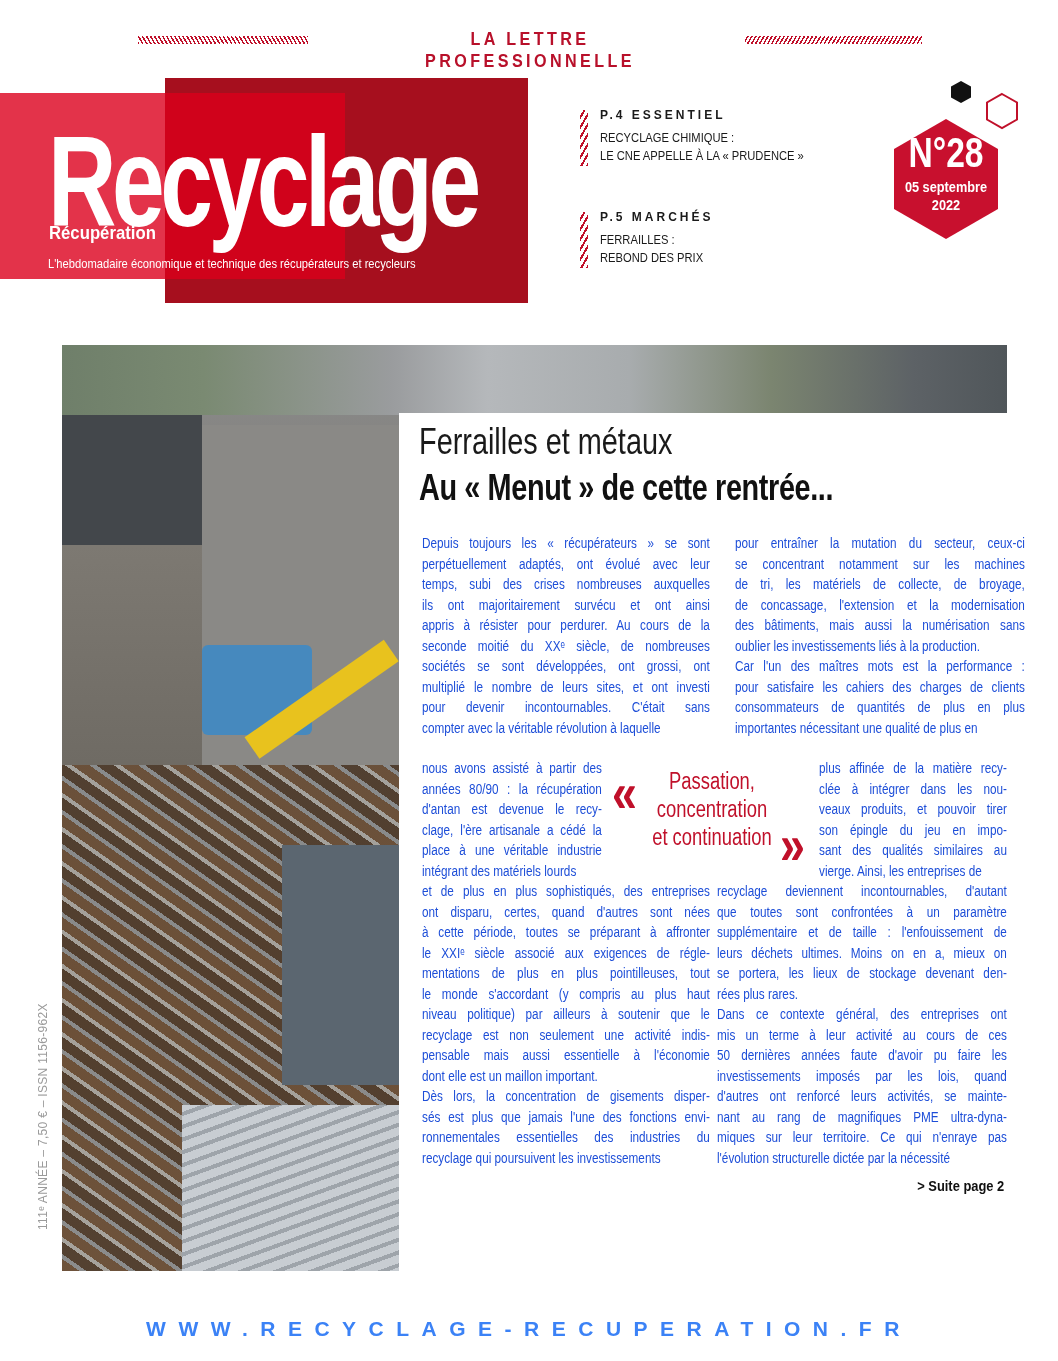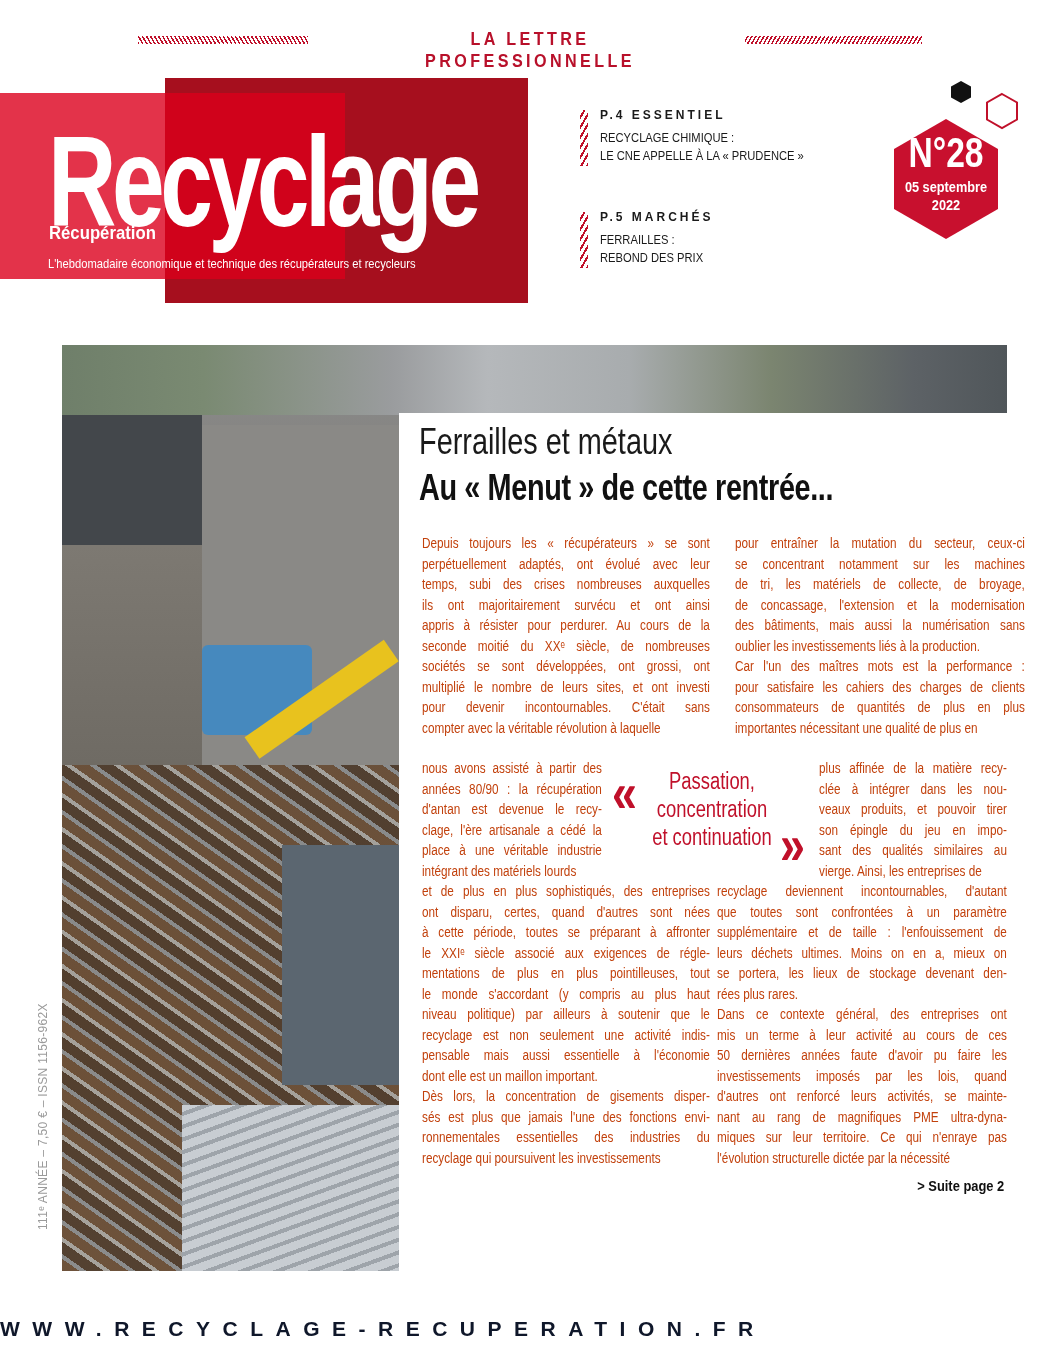--- a/index.html
+++ b/index.html
@@ -62,21 +62,21 @@
   .photo .bin { position: absolute; left: 815px; top: 856px; width: 130px; height: 70px; background: #1f4f8a; }
   .photo .plant { position: absolute; left: 220px; top: 500px; width: 120px; height: 240px; background: #5b6670; }
 
   
   .article { position: absolute; left: 399px; top: 413px; width: 608px; height: 950px; background: #ffffff; }
   .kicker { position: absolute; left: 20px; top: 8px; font-size: 37px; font-weight: normal; color: #1a1a1a; white-space: nowrap;
     transform: scaleX(0.78); transform-origin: left top; }
   .headline { position: absolute; left: 20px; top: 54px; font-size: 37px; font-weight: bold; color: #111; white-space: nowrap; letter-spacing: -0.5px;
     transform: scaleX(0.78); transform-origin: left top; }
 
-  .col { position: absolute; font-size: 14px; line-height: 20.5px; color: #c2410c; }
+  .col { position: absolute; font-size: 14px; line-height: 20.5px; color: #1d4ed8; }
   .col1 { left: 23px; top: 120px; width: 288px; }
   .col2 { left: 336px; top: 120px; width: 290px; }
   .narrow-l { left: 23px; top: 345px; width: 180px; }
   .narrow-r { left: 420px; top: 345px; width: 188px; }
   .col1b { left: 23px; top: 468px; width: 288px; }
   .col2b { left: 318px; top: 468px; width: 290px; }
 
   .tx { font-family: "Liberation Sans", sans-serif; font-size: 14px; display: block; line-height: 20.5px; white-space: nowrap;
     transform: scaleX(0.84); transform-origin: left top; width: 119%; text-align: justify; text-align-last: justify; }
   .tx.last { text-align-last: left; }
@@ -89,21 +89,21 @@
   .pull .p1 { top: 2px; }
   .pull .p2 { top: 30px; }
   .pull .p3 { top: 58px; }
 
   .more { position: absolute; right: 3px; top: 764px; font-weight: bold; font-size: 15px; color: #111; white-space: nowrap; transform: scaleX(0.86); transform-origin: right top; }
 
   
   .side { position: absolute; left: 36px; top: 1230px; font-size: 12px; color: #9a9a9a; white-space: nowrap; transform: rotate(-90deg); transform-origin: left top; letter-spacing: 0.3px; }
 
   
-  .footer { position: absolute; left: 0; top: 1317px; width: 1058px; font-weight: bold; font-size: 21px; color: #0f172a;
+  .footer { position: absolute; left: 0; top: 1317px; width: 1058px; text-align: center; font-weight: bold; font-size: 21px; color: #3b82f6;
     letter-spacing: 12.5px; }
 </style>
 </head>
 <body>
 
 <div class="top-banner">
   <div class="hatch left"></div>
   <div class="banner-text">LA LETTRE PROFESSIONNELLE</div>
   <div class="hatch right"></div>
 </div>

